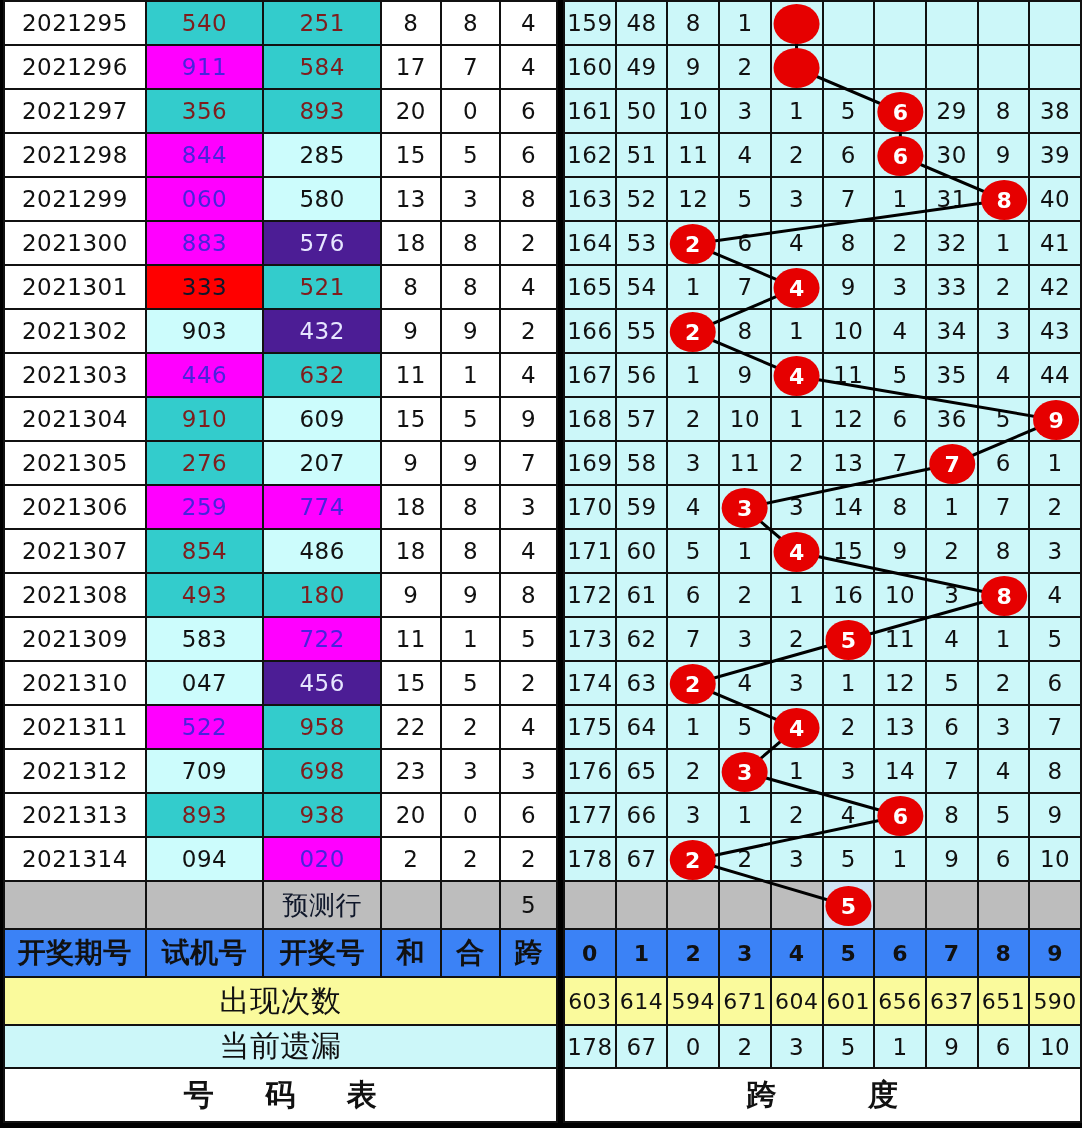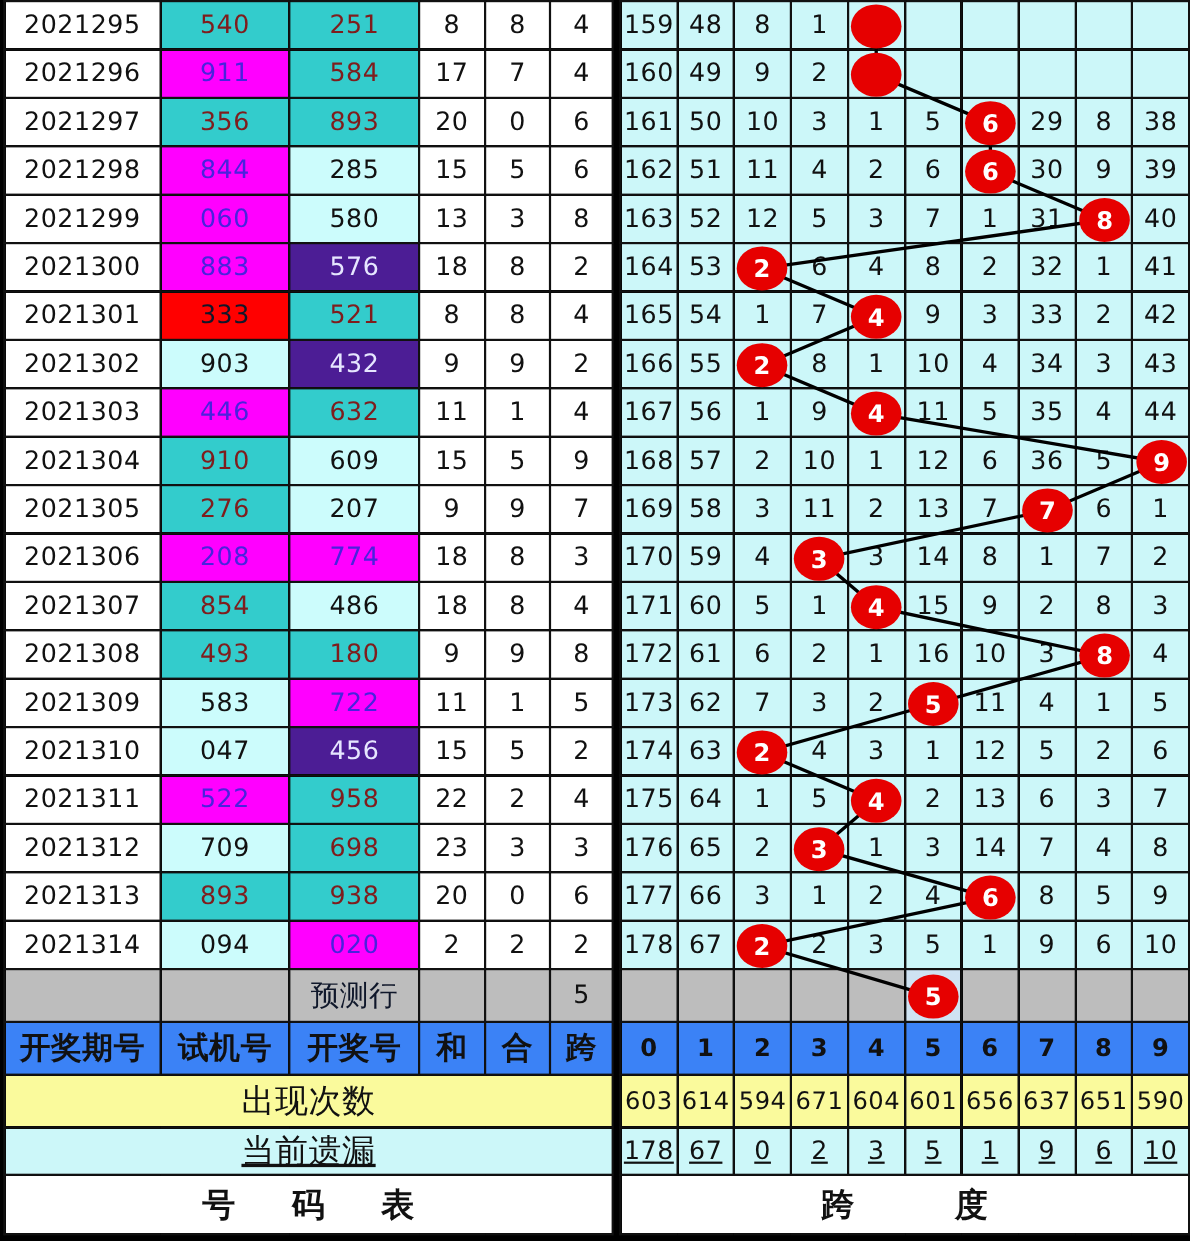--- a/index.html
+++ b/index.html
@@ -14,21 +14,21 @@
   .c-light { background: #ccfcfc; color: #111; }
   .c-mag { background: #ff00ff; color: #4a22dd; }
   .c-blue { background: #4c1d95; color: #e6e6ff; }
   .c-red { background: #ff0000; color: #0f172a; }
   .right td { background: #ccf7f9; font-size: 23px; }
   tr.pred td { background: #bdbdbd; height: 48px; }
   .left tr.pred td.predlabel { color: #0f172a; font-size: 26px; }
   tr.hdr td { background: #3b82f6; font-weight: bold; height: 48px; font-size: 28px; margin-top: 39px; }
   .right tr.hdr td { font-size: 22px; }
   tr.cnt td { background: #fafa9c; height: 48px; font-size: 22px; }
-  tr.miss td { background: #ccf7f9; height: 43px; text-decoration: underline; }
+  tr.miss td { background: #ccf7f9; height: 43px; }
   tr.foot td { background: #fff; height: 54px; font-weight: bold; font-size: 30px; }
   .left tr.cnt td, .left tr.miss td { font-size: 30px; }
   .right tr.pred td.pred-ball-cell { background: #cfe3f3; }
   svg.overlay { position: absolute; left: 563px; top: 0; width: 519px; height: 930px; pointer-events: none; }
   .ball-text { font-family: "DejaVu Sans", sans-serif; font-weight: bold; font-size: 22px; fill: #fff; }
   .sep { position: absolute; left: 558px; top: 0; width: 5px; height: 1128px; background: #000; }
 </style>
 </head>
 <body>
 
@@ -128,21 +128,21 @@
           <tr>
             <td class="w">2021305</td>
             <td class="c-teal">276</td>
             <td class="c-light">207</td>
             <td class="w">9</td>
             <td class="w">9</td>
             <td class="w">7</td>
           </tr>
           <tr>
             <td class="w">2021306</td>
-            <td class="c-mag">208</td>
+            <td class="c-mag">259</td>
             <td class="c-mag">774</td>
             <td class="w">18</td>
             <td class="w">8</td>
             <td class="w">3</td>
           </tr>
           <tr>
             <td class="w">2021307</td>
             <td class="c-teal">854</td>
             <td class="c-light">486</td>
             <td class="w">18</td>

